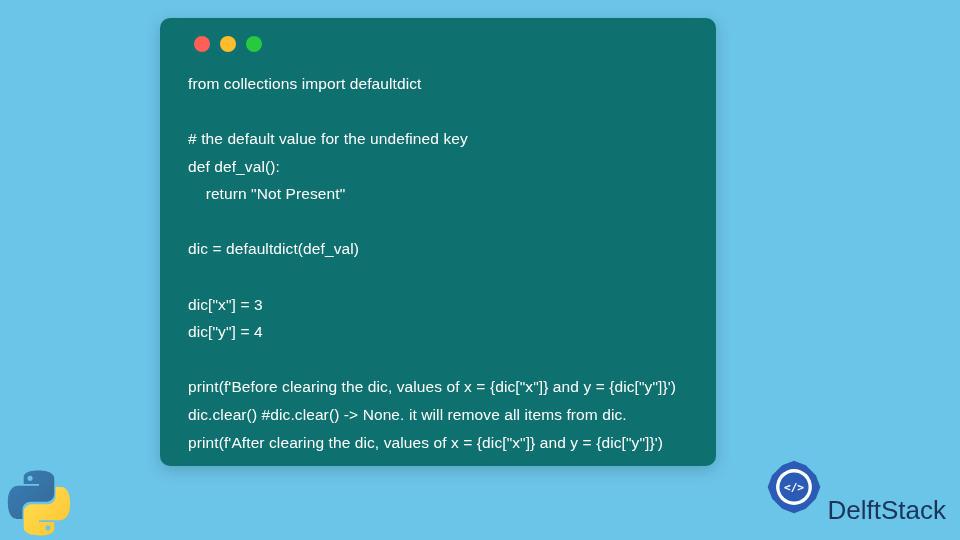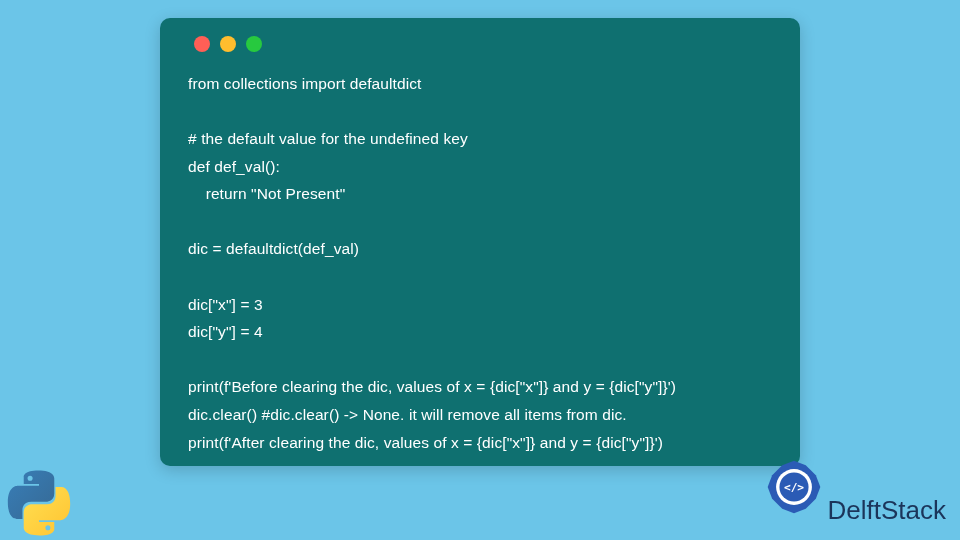--- a/index.html
+++ b/index.html
@@ -8,21 +8,21 @@
     height: 540px;
     background: #6bc5e8;
     font-family: -apple-system, "Segoe UI", Arial, sans-serif;
     position: relative;
     overflow: hidden;
   }
   .code-window {
     position: absolute;
     left: 160px;
     top: 18px;
-    width: 640px;
+    width: 556px;
     height: 448px;
     background: #0f7070;
     border-radius: 10px;
     box-shadow: 0 4px 16px rgba(0,0,0,0.18);
     padding: 18px 28px 22px 28px;
   }
   .dots { display: flex; gap: 10px; margin-bottom: 18px; margin-left: 6px; }
   .dot { width: 16px; height: 16px; border-radius: 50%; }
   .dot.red { background: #ff5f56; }
   .dot.yellow { background: #ffbd2e; }

